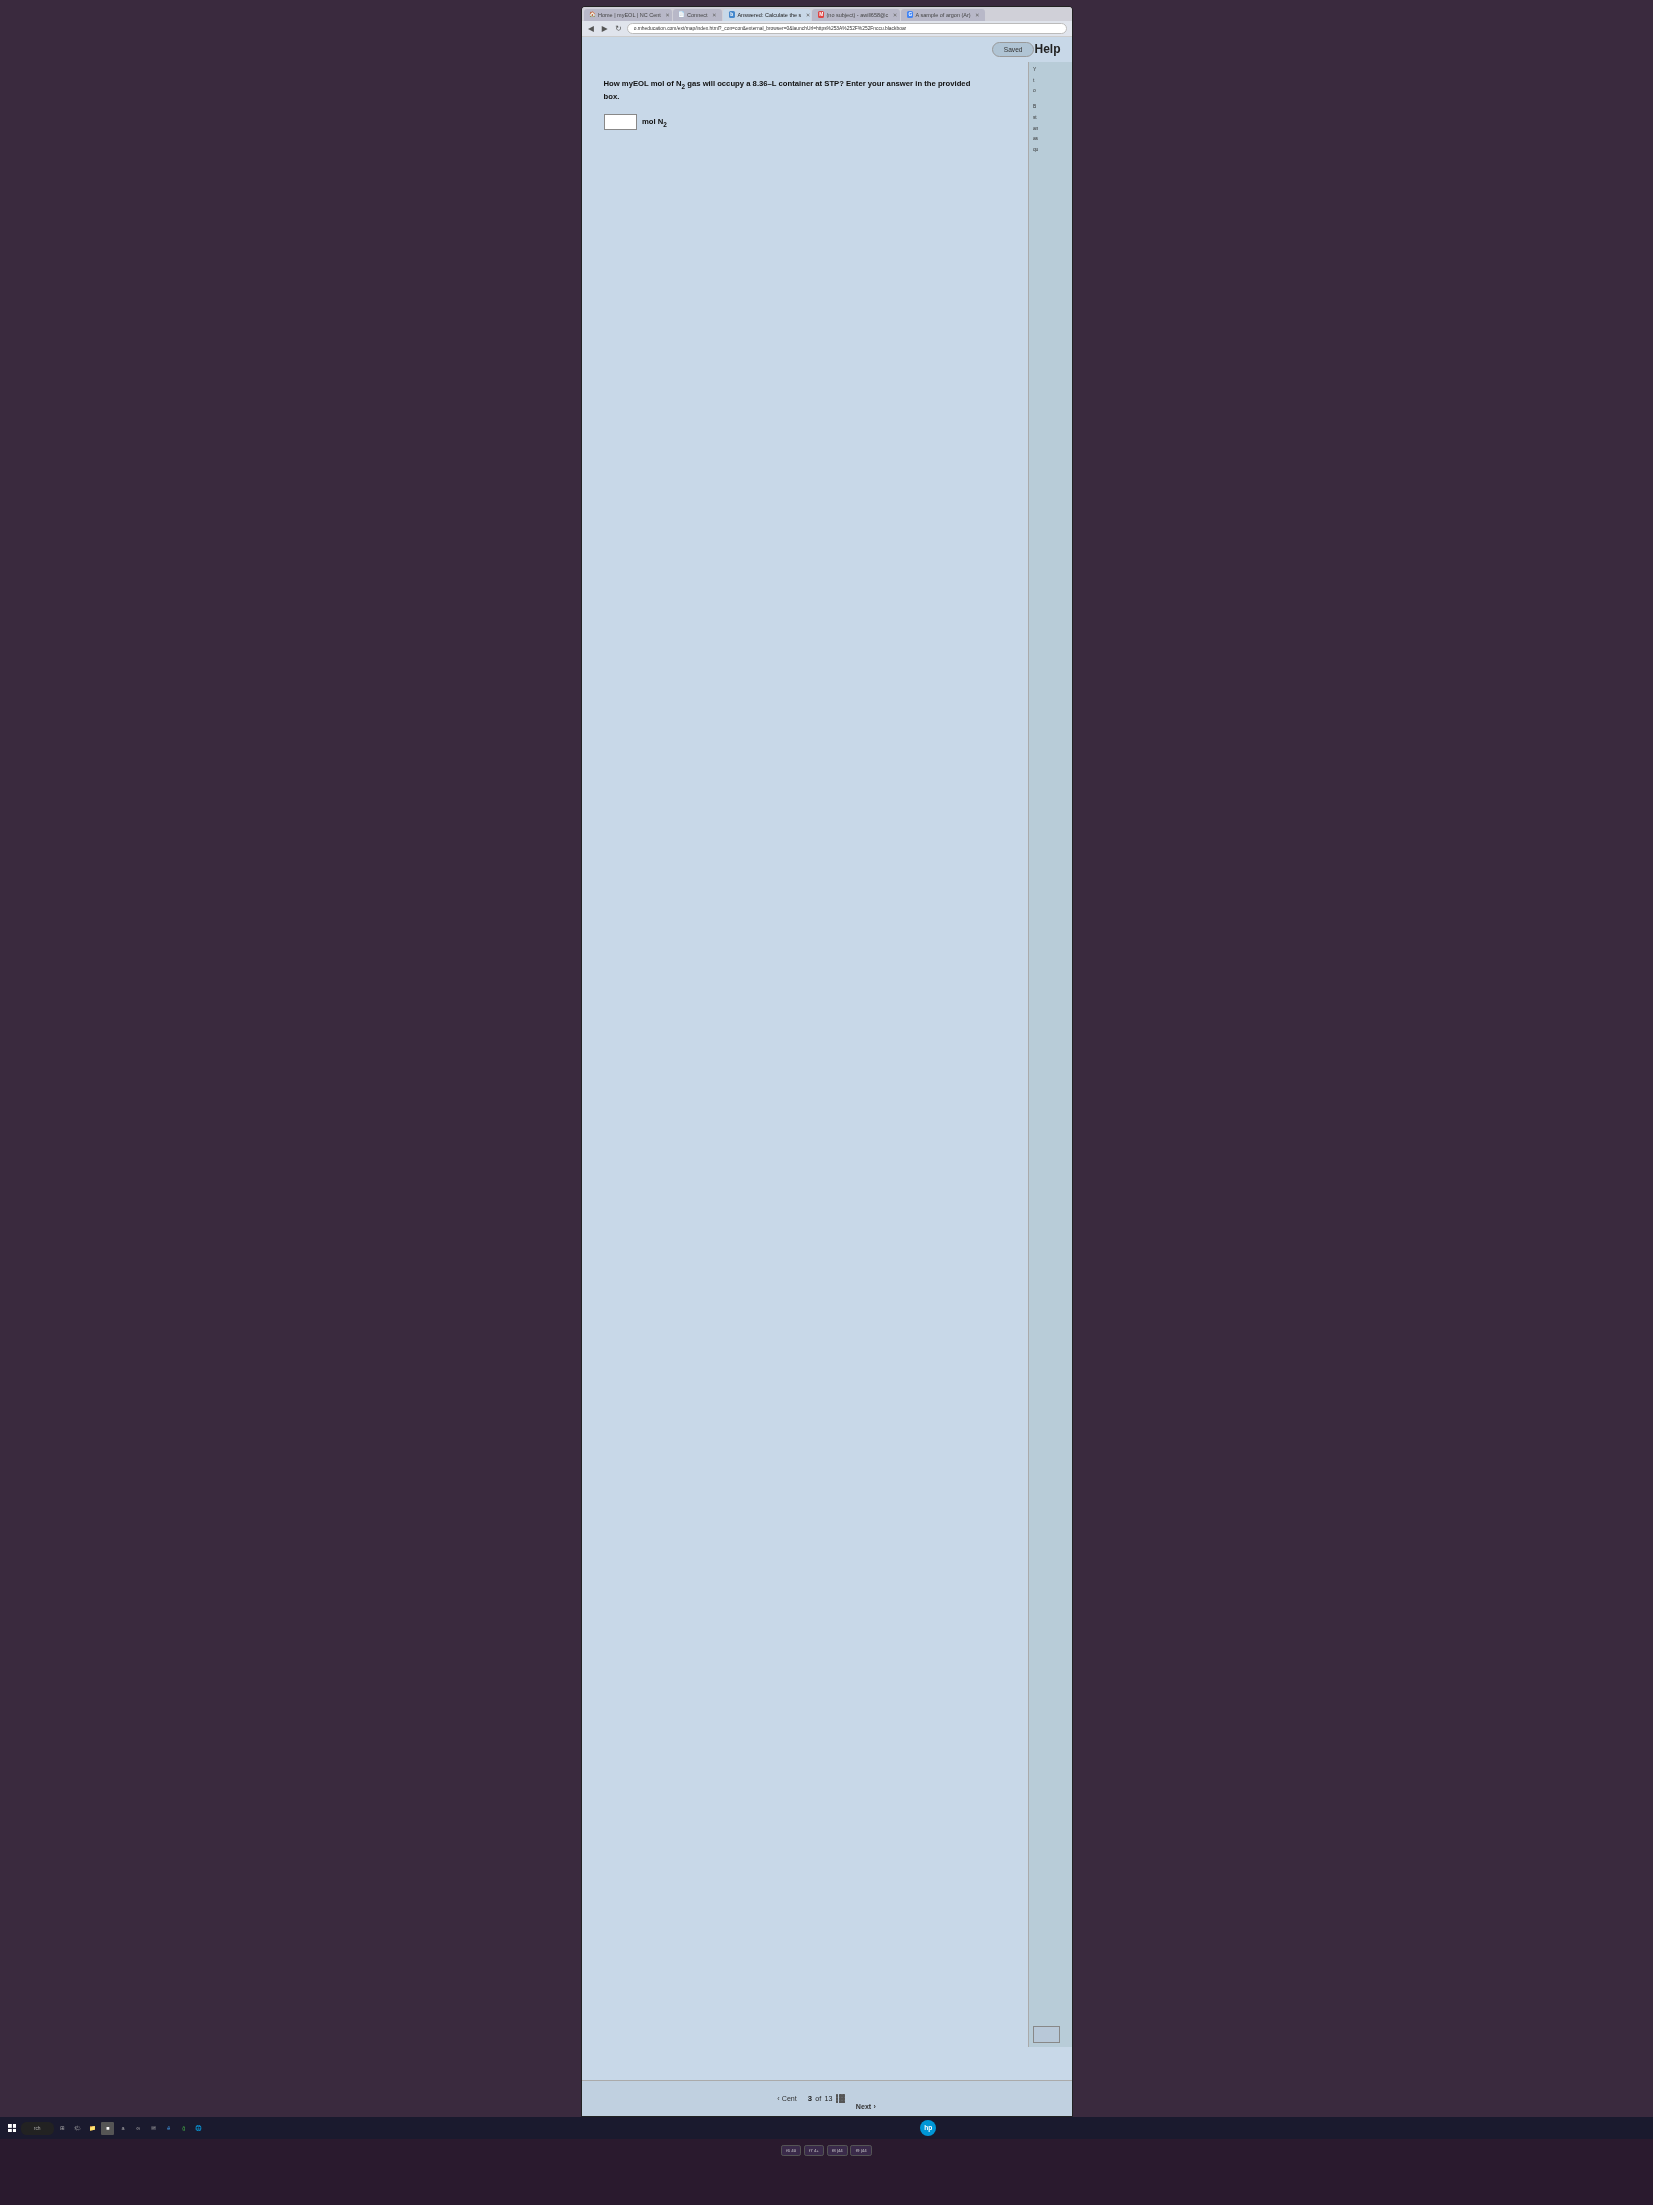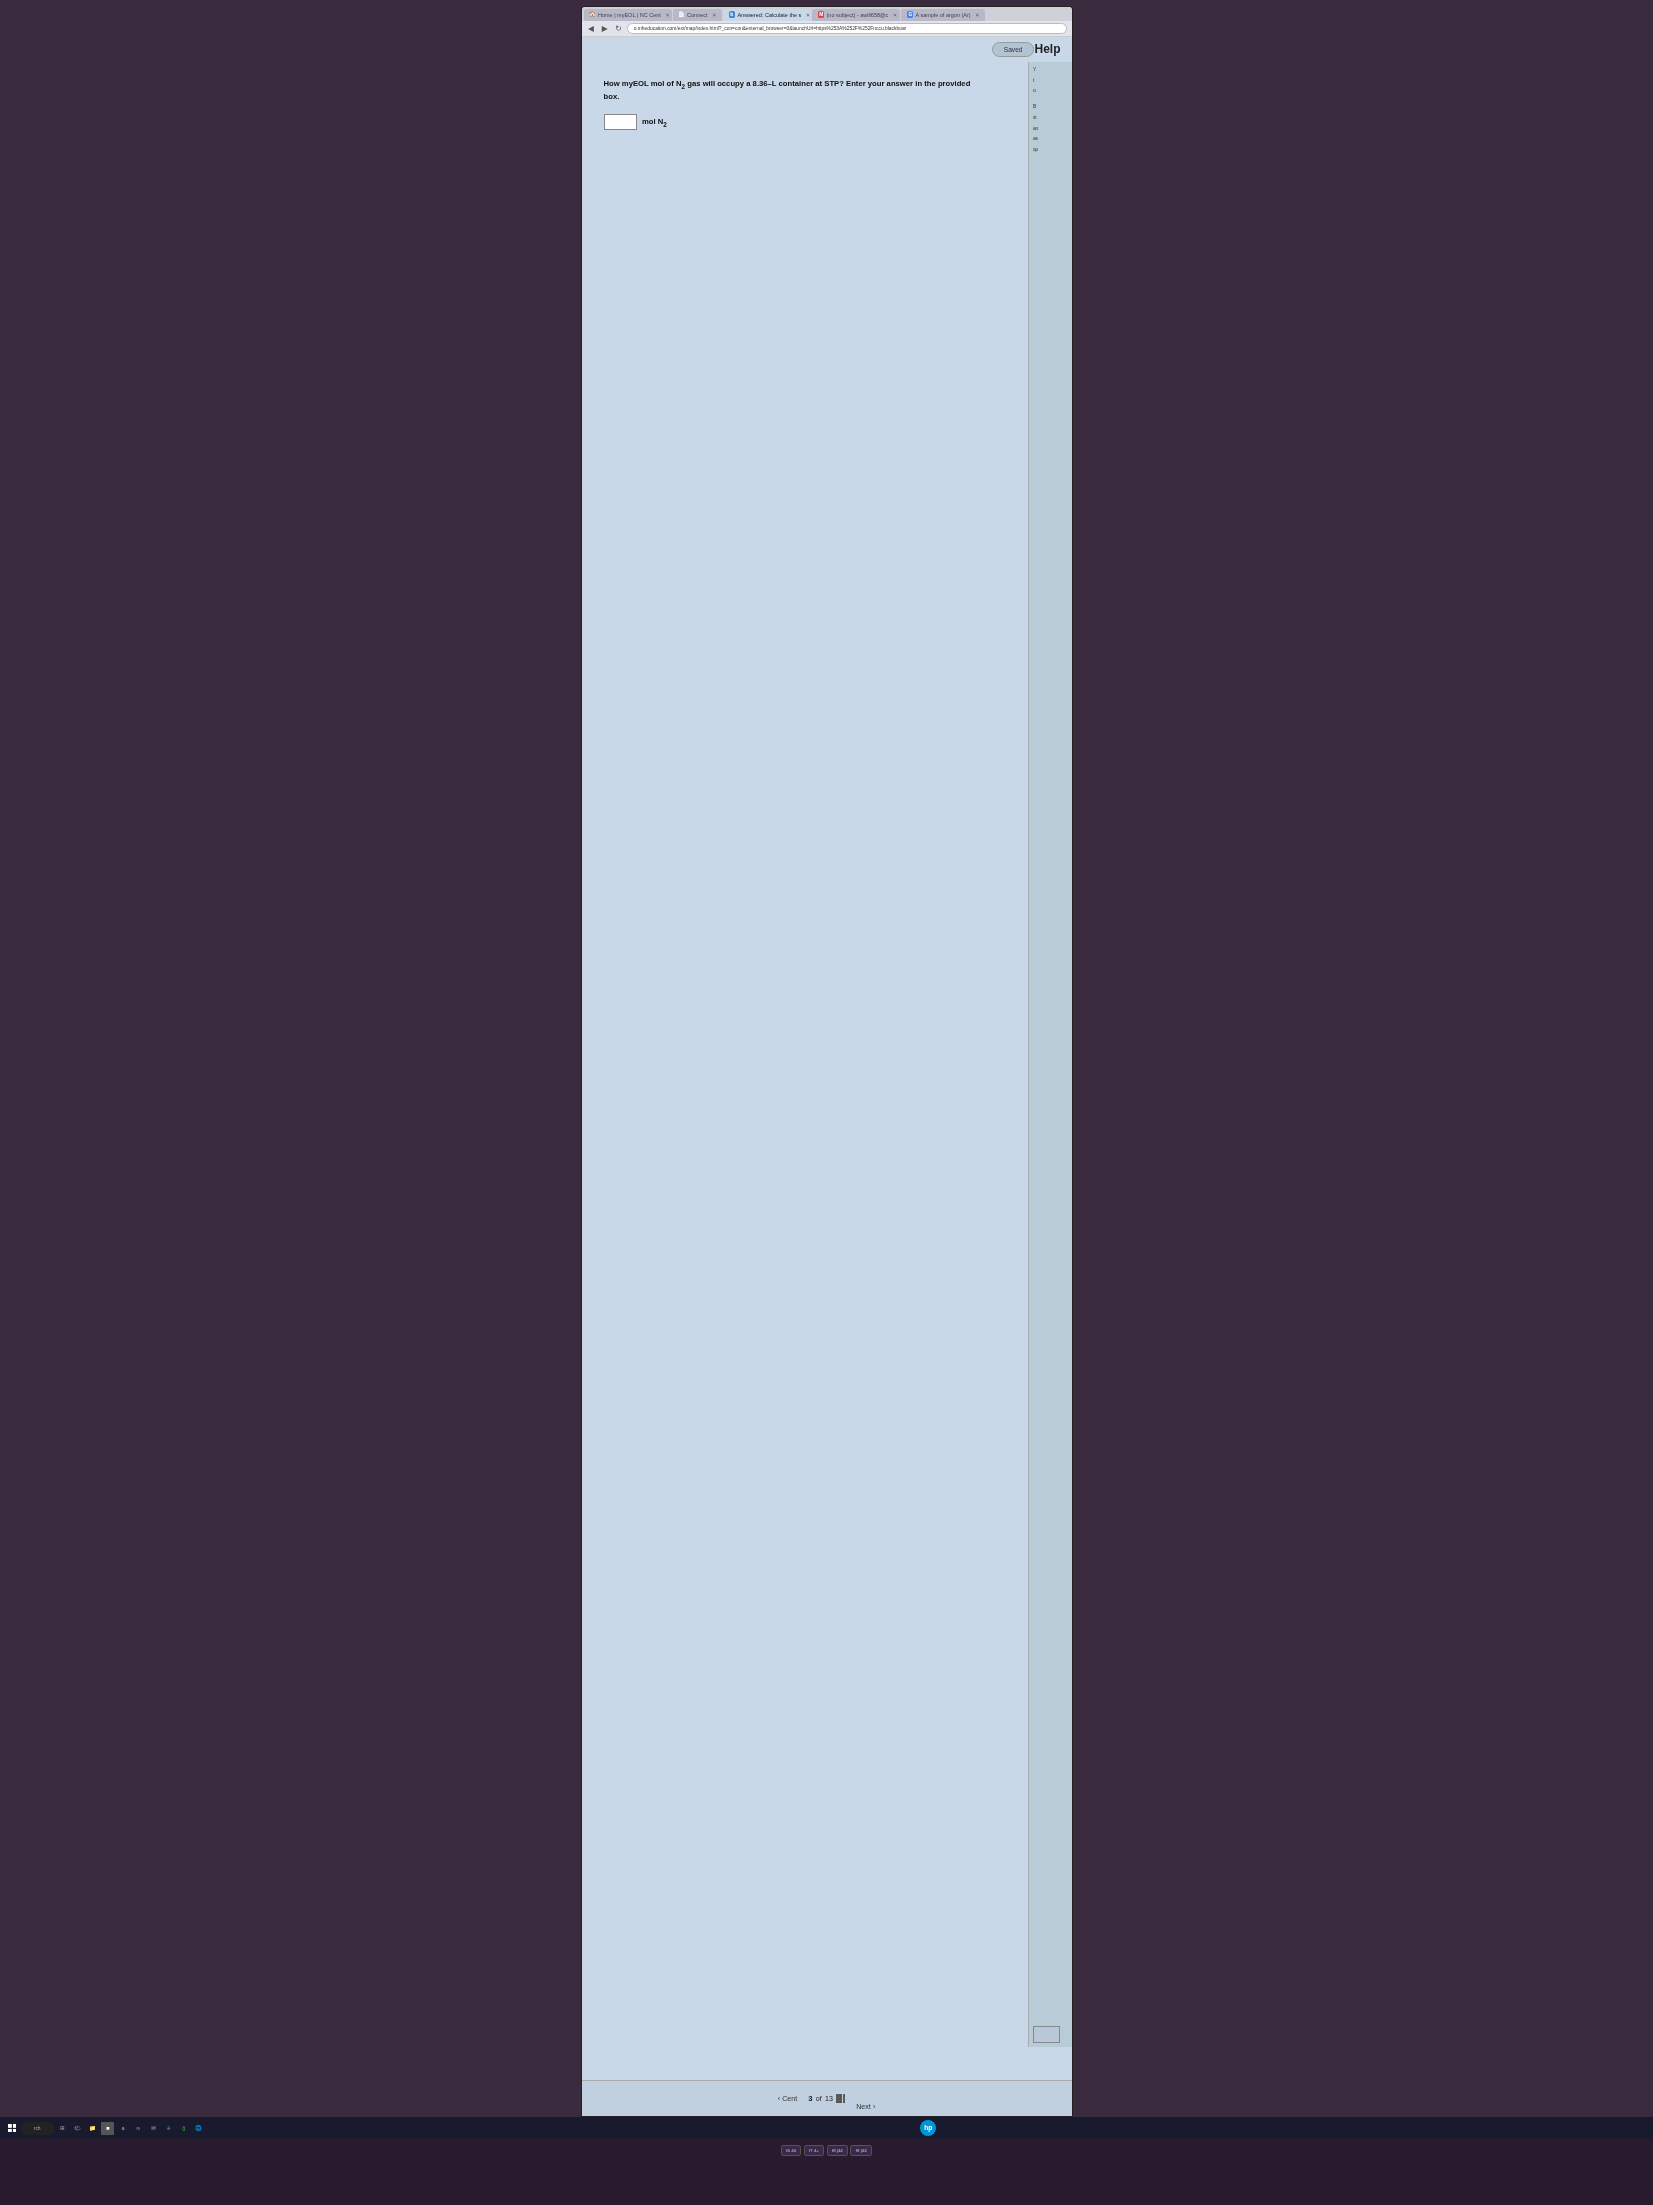--- a/index.html
+++ b/index.html
@@ -244,21 +244,21 @@
       display: flex;
       align-items: center;
       gap: 2.2px;
       font-size: 7.1px;
       color: #333;
       cursor: pointer;
       font-weight: normal;
     }
 
     .nav-btn-next {
-      font-weight: normal;
+      font-weight: bold;
       margin-top: 16px;
     }
 
     .page-indicator {
       font-size: 7.1px;
       color: #222;
       display: flex;
       align-items: center;
       gap: 3.3px;
     }

